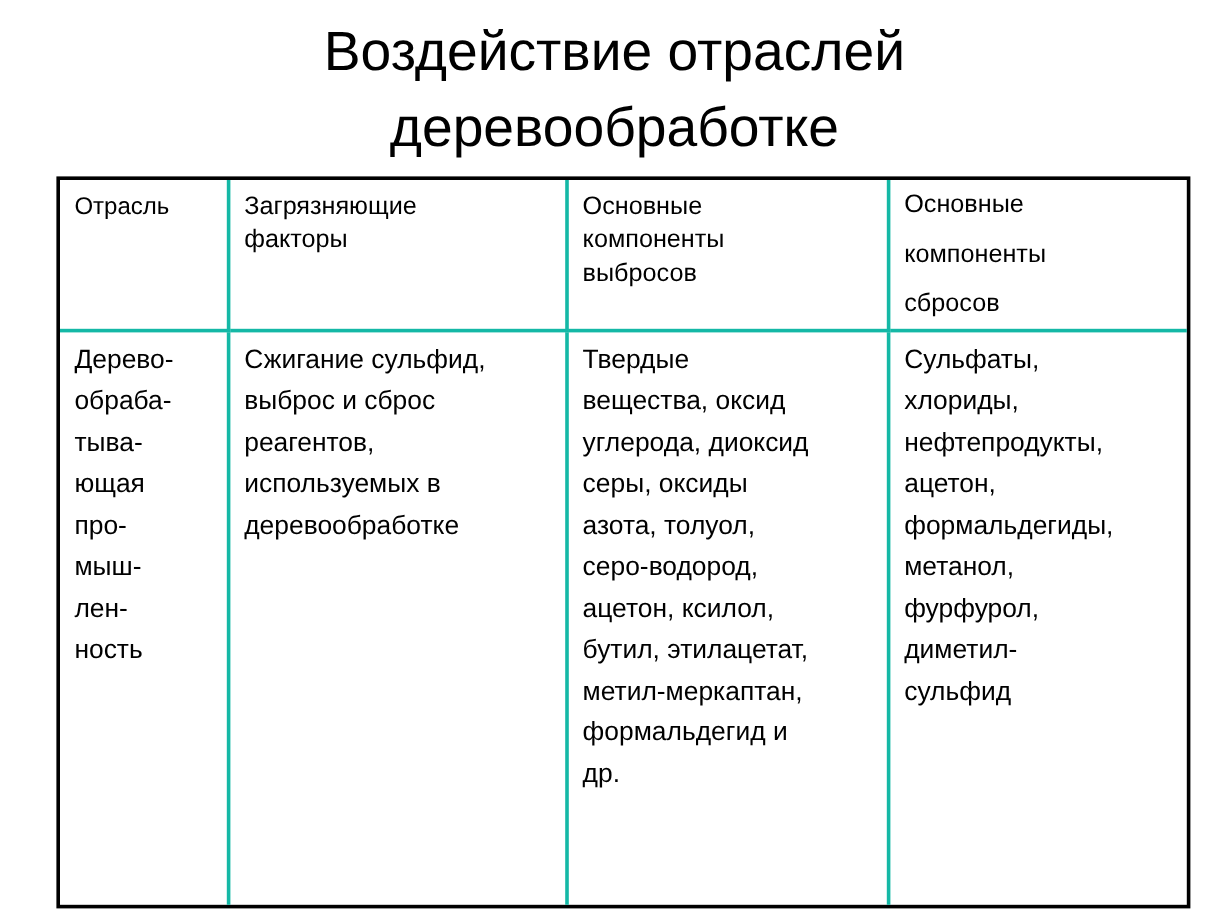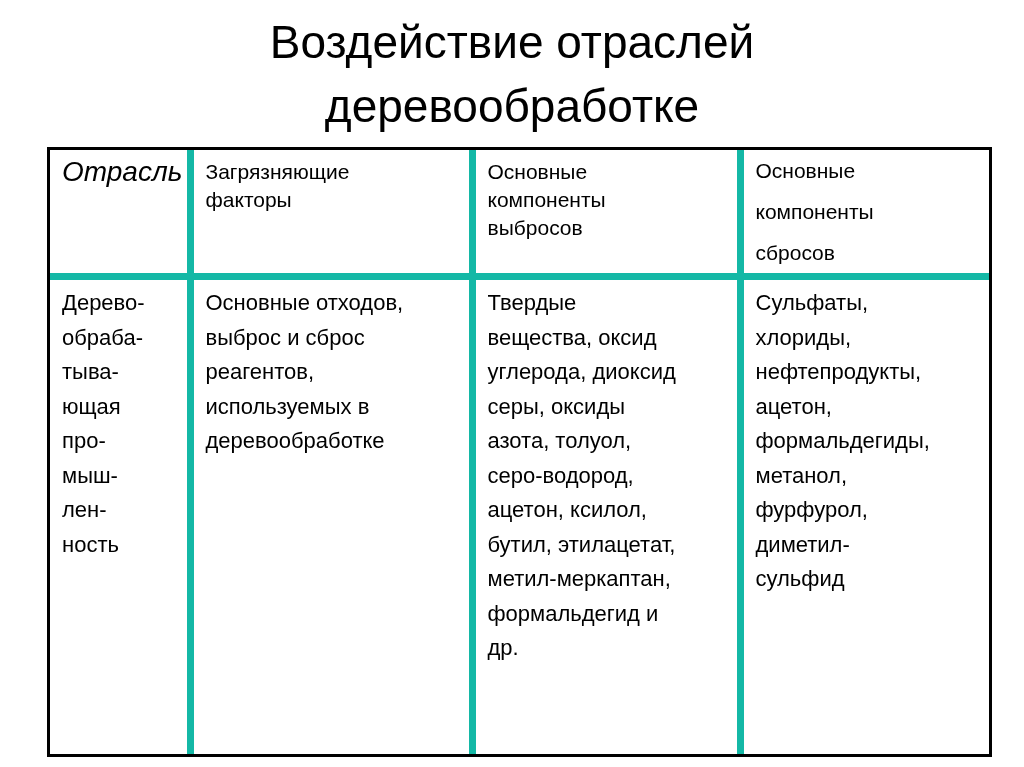--- a/index.html
+++ b/index.html
@@ -36,21 +36,21 @@
     box-sizing: border-box;
     border: 3px solid #000;
   }
   table.impact-table {
     border-collapse: collapse;
     width: 100%;
     height: 100%;
     table-layout: fixed;
   }
   table.impact-table td, table.impact-table th {
-    border: 7px solid #14b8a6;
+    border: 3px solid #14b8a6;
     vertical-align: top;
     text-align: left;
     font-weight: normal;
     padding: 6px 10px 0 12px;
     box-sizing: border-box;
   }
   table.impact-table tr:first-child th { border-top: none; }
   table.impact-table tr:last-child td { border-bottom: none; }
   table.impact-table th:first-child, table.impact-table td:first-child { border-left: none; }
   table.impact-table th:last-child, table.impact-table td:last-child { border-right: none; }
@@ -70,22 +70,21 @@
     line-height: 28px;
     white-space: pre-line;
     display: block;
     padding-top: 2px;
   }
   .hdr-text.tall {
     line-height: 41px;
     margin-top: -8px;
   }
   .hdr-text.first {
-    font-size: 28px;
-    font-style: italic;
+    font-size: 20px;
   }
 </style>
 </head>
 <body>
 
 <h1 class="slide-title">
   <span>Воздействие отраслей</span>
   <span>деревообработке</span>
 </h1>
 
@@ -122,21 +121,21 @@
         <span class="cell-text">Дерево-
 обраба-
 тыва-
 ющая
 про-
 мыш-
 лен-
 ность</span>
       </td>
       <td>
-        <span class="cell-text">Основные отходов,
+        <span class="cell-text">Сжигание сульфид,
 выброс и сброс
 реагентов,
 используемых в
 деревообработке</span>
       </td>
       <td>
         <span class="cell-text">Твердые
 вещества, оксид
 углерода, диоксид
 серы, оксиды

